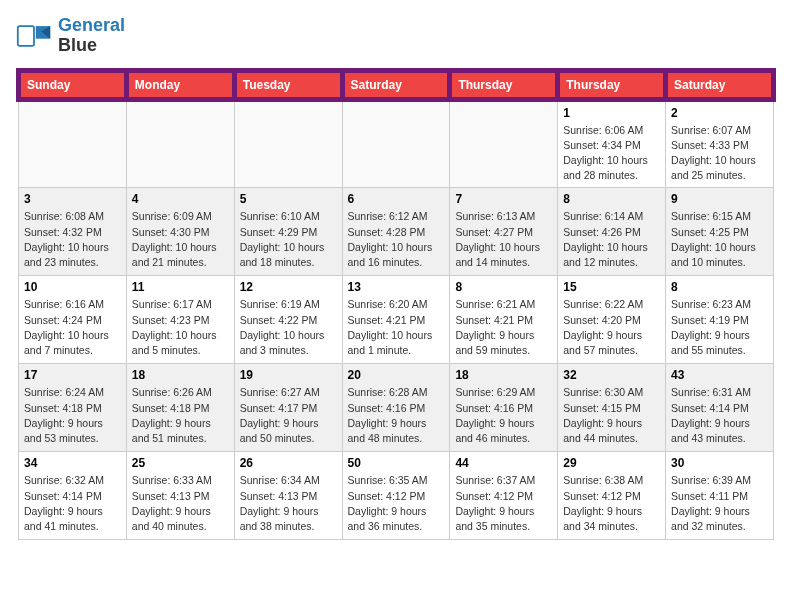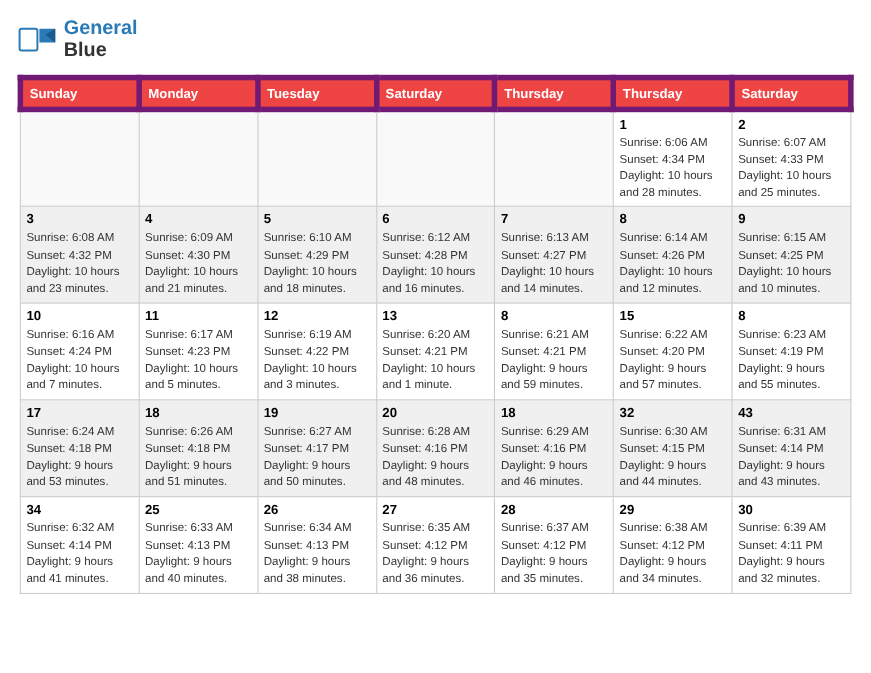--- a/index.html
+++ b/index.html
@@ -234,25 +234,25 @@
         </td>
         <td class="">
           <div class="day-num">25</div>
           <div class="day-info">Sunrise: 6:33 AM<br>Sunset: 4:13 PM<br>Daylight: 9 hours and 40 minutes.</div>
         </td>
         <td class="">
           <div class="day-num">26</div>
           <div class="day-info">Sunrise: 6:34 AM<br>Sunset: 4:13 PM<br>Daylight: 9 hours and 38 minutes.</div>
         </td>
         <td class="">
-          <div class="day-num">27</div>
+          <div class="day-num">50</div>
           <div class="day-info">Sunrise: 6:35 AM<br>Sunset: 4:12 PM<br>Daylight: 9 hours and 36 minutes.</div>
         </td>
         <td class="">
-          <div class="day-num">28</div>
+          <div class="day-num">44</div>
           <div class="day-info">Sunrise: 6:37 AM<br>Sunset: 4:12 PM<br>Daylight: 9 hours and 35 minutes.</div>
         </td>
         <td class="">
           <div class="day-num">29</div>
           <div class="day-info">Sunrise: 6:38 AM<br>Sunset: 4:12 PM<br>Daylight: 9 hours and 34 minutes.</div>
         </td>
         <td class="">
           <div class="day-num">30</div>
           <div class="day-info">Sunrise: 6:39 AM<br>Sunset: 4:11 PM<br>Daylight: 9 hours and 32 minutes.</div>
         </td>

